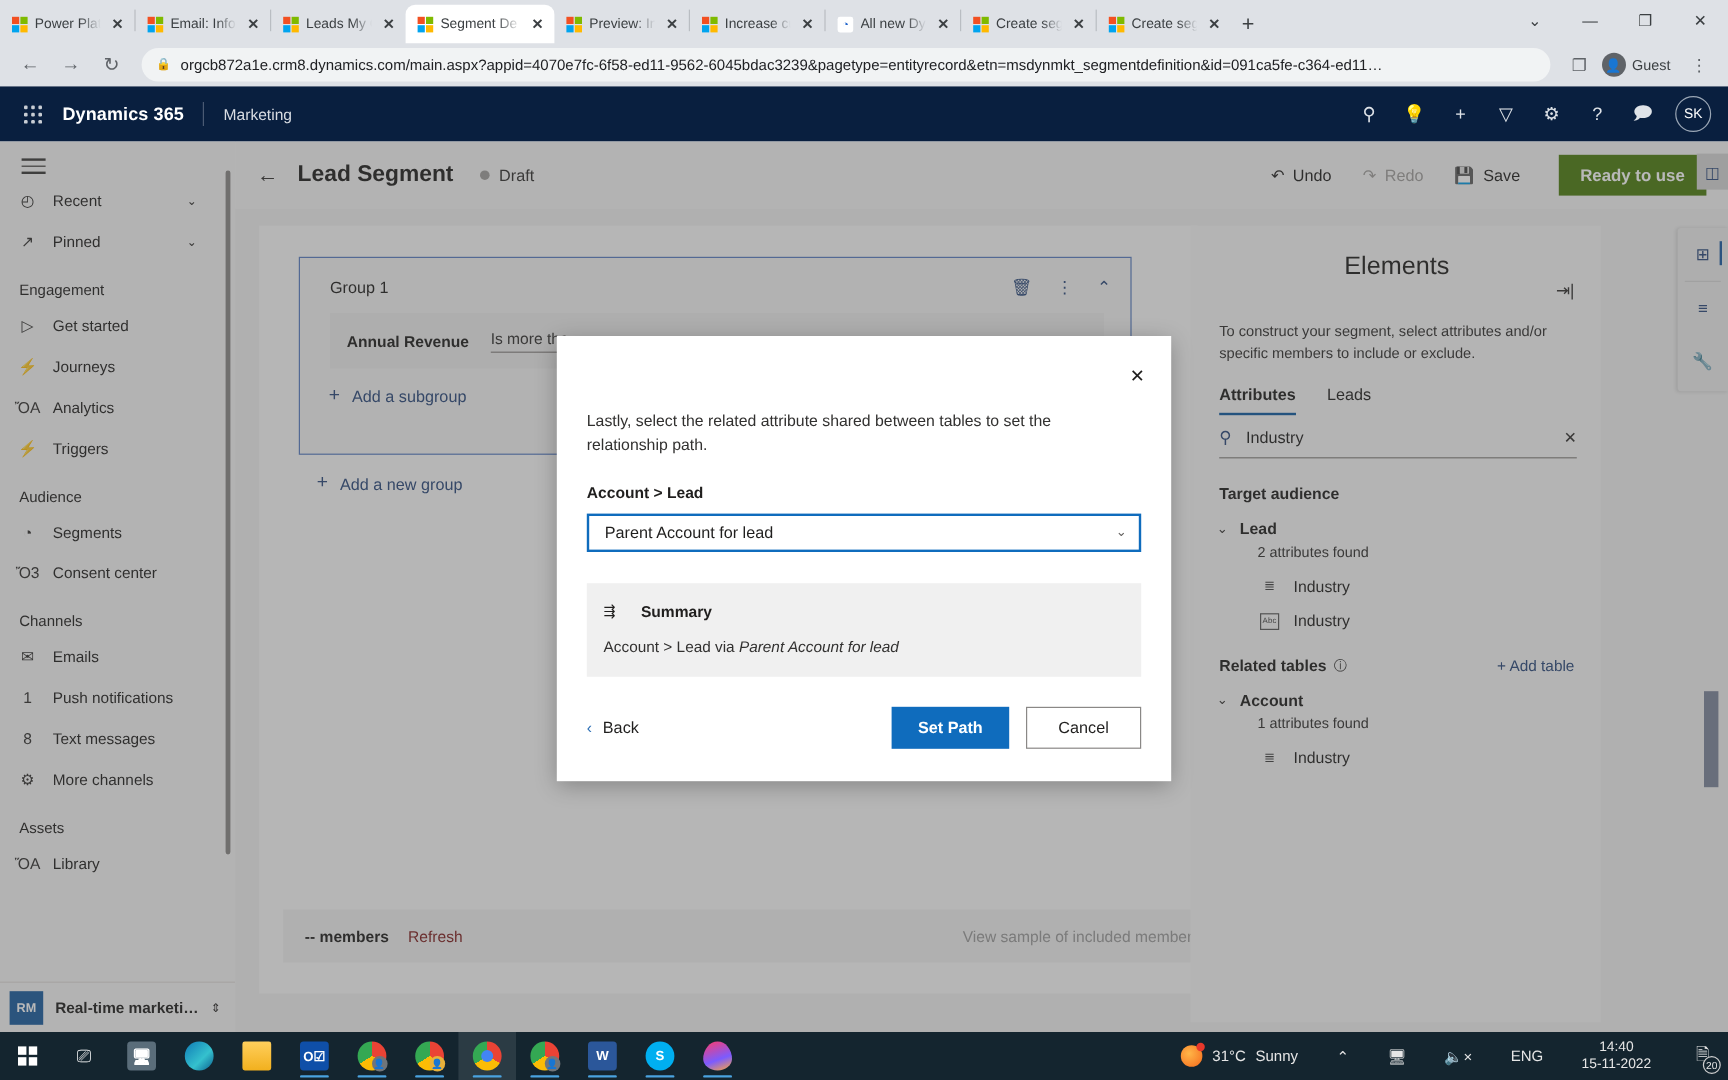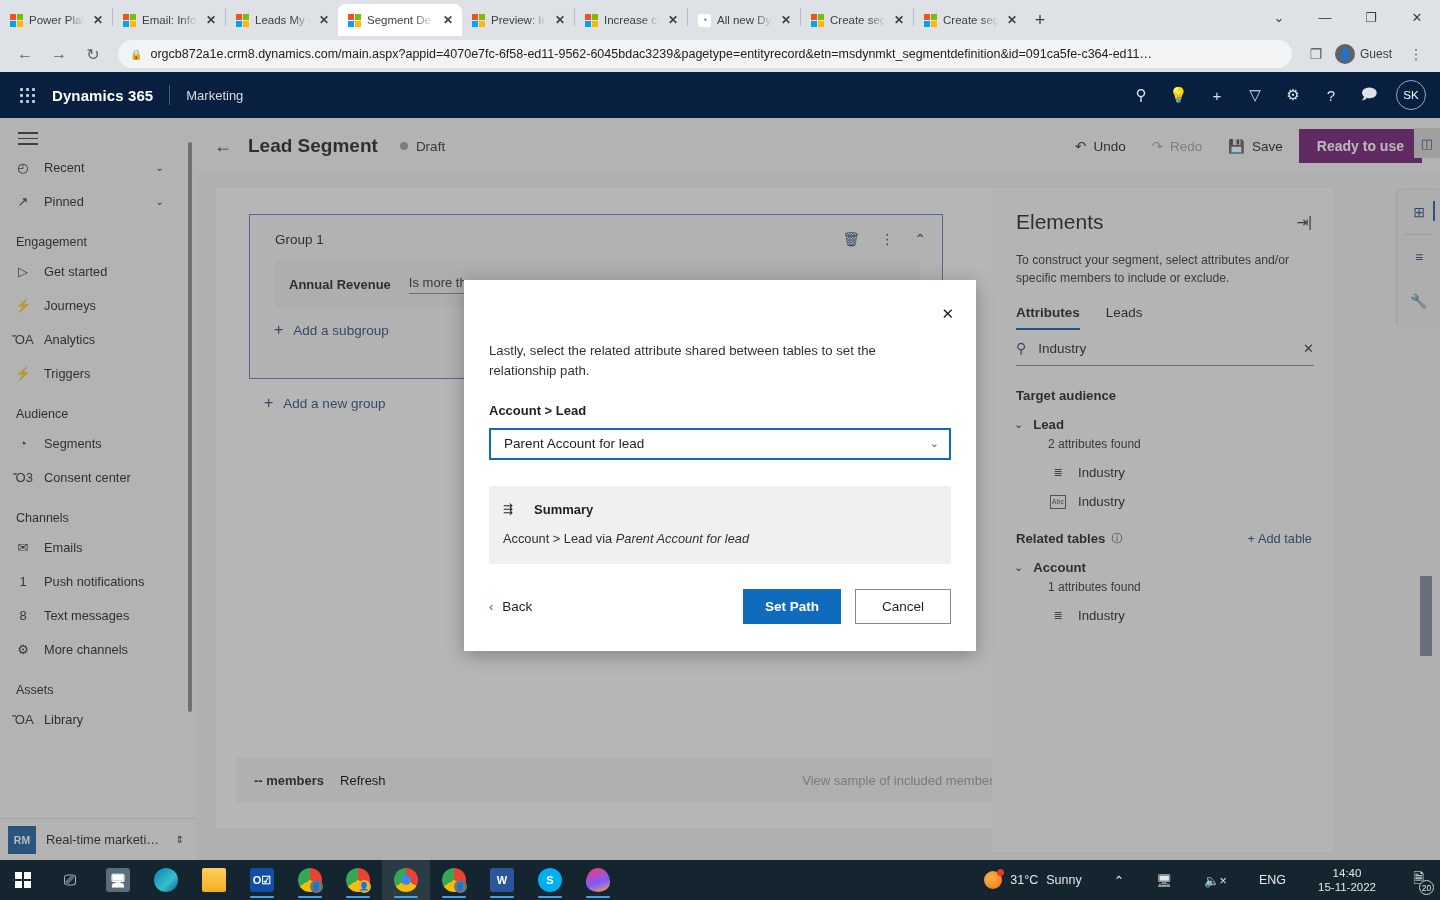--- a/index.html
+++ b/index.html
@@ -62,56 +62,56 @@
   
   .sidebar { position: absolute; top: 118px; left: 0; width: 196px; height: 742px; background: #f5f5f5; overflow: hidden; }
   .hamburger { margin: 14px 0 6px 18px; width: 20px; }
   .hamburger span { display: block; height: 1.6px; background: #3b3a39; margin: 4px 0; }
   .nav-item { display: flex; align-items: center; height: 34px; padding-left: 14px; gap: 12px; font-size: 12.8px; color: #201f1e; }
   .nav-item .ico { width: 18px; height: 18px; display: flex; align-items: center; justify-content: center; color: #323130; font-size: 13px; flex: 0 0 18px; }
   .nav-item .chev { margin-left: auto; margin-right: 32px; font-size: 10px; color: #323130; }
   .nav-section { font-size: 12.5px; font-weight: normal; color: #201f1e; padding: 16px 0 6px 16px; }
   .area-switcher { position: absolute; bottom: 0; left: 0; width: 196px; height: 42px; background: #f5f5f5; border-top: 1px solid #e1dfdd; display: flex; align-items: center; padding-left: 8px; gap: 10px; }
   .rm-badge { width: 28px; height: 28px; background: #1b5c9e; color: #fff; font-size: 10.5px; font-weight: bold; display: flex; align-items: center; justify-content: center; }
-  .area-label { font-size: 12.8px; color: #201f1e; }
+  .area-label { font-size: 12.8px; color: #201f1e; font-weight: bold; }
   .area-caret { margin-left: auto; margin-right: 12px; font-size: 10px; color: #201f1e; }
   .sb-scroll { position: absolute; left: 188px; top: 142px; width: 4px; height: 570px; background: #8a8886; border-radius: 2px; }
 
   
   .cmdbar { position: absolute; top: 118px; left: 196px; width: 1244px; height: 56px; background: #f5f5f5; display: flex; align-items: center; padding: 0 18px; }
   .back-arrow { font-size: 18px; color: #323130; width: 28px; }
   .rec-title { font-size: 19px; font-weight: bold; color: #201f1e; margin-left: 6px; }
   .status-dot { width: 8px; height: 8px; border-radius: 50%; background: #a19f9d; margin: 0 8px 0 22px; }
   .status-text { font-size: 13.5px; color: #323130; }
   .cmd-right { margin-left: auto; display: flex; align-items: center; gap: 6px; }
   .cmd-btn { display: flex; align-items: center; gap: 7px; font-size: 13.5px; color: #201f1e; padding: 7px 10px; }
   .cmd-btn.disabled { color: #a19f9d; }
-  .primary-btn { background: #701a75; color: #fff; font-size: 14px; font-weight: bold; padding: 9px 18px; margin-left: 0; }
+  .primary-btn { background: #4d7c0f; color: #fff; font-size: 14px; font-weight: bold; padding: 9px 18px; margin-left: 16px; }
 
   
   .canvas { position: absolute; top: 174px; left: 196px; width: 1244px; height: 686px; background: #f0f0f0; }
   .builder { position: absolute; left: 20px; top: 14px; width: 782px; height: 640px; background: #fafafa; }
   .group-card { position: absolute; left: 33px; top: 26px; width: 694px; height: 165px; background: #f4f4f4; border: 1px solid #5b7fc3; }
   .group-head { display: flex; align-items: center; padding: 16px 16px 0 25px; }
   .group-title { font-size: 13.5px; color: #201f1e; }
   .group-actions { margin-left: auto; display: flex; align-items: center; gap: 20px; color: #2c4a7c; font-size: 14px; }
   .cond-row { margin: 14px 22px 0 25px; background: #ededed; height: 46px; display: flex; align-items: center; padding: 0 14px; gap: 18px; }
   .cond-attr { font-size: 13px; font-weight: bold; color: #201f1e; }
   .cond-op { font-size: 13px; color: #323130; border-bottom: 1px solid #8a8886; padding-bottom: 3px; width: 160px; }
   .add-sub { display: flex; align-items: center; gap: 10px; padding: 14px 0 0 24px; font-size: 13.5px; color: #2c4a7c; }
   .add-group { position: absolute; left: 48px; top: 206px; display: flex; align-items: center; gap: 10px; font-size: 13.5px; color: #2c4a7c; }
   .plus-ico { font-size: 16px; }
   .footer-bar { position: absolute; left: 20px; bottom: 26px; width: 782px; height: 44px; background: #f0f0f0; display: flex; align-items: center; padding: 0 18px; }
   .fb-members { font-size: 13px; color: #201f1e; font-weight: bold; }
-  .fb-refresh { font-size: 13px; color: #000000; margin-left: 16px; }
+  .fb-refresh { font-size: 13px; color: #7f1d1d; margin-left: 16px; }
   .fb-sample { margin-left: auto; font-size: 13px; color: #9b9b9b; }
 
   
   .elements { position: absolute; top: 188px; left: 992px; width: 342px; height: 664px; background: #f7f7f7; }
-  .el-head { display: flex; align-items: center; padding: 22px 22px 0 24px; }
+  .el-head { display: flex; align-items: center; padding: 22px 22px 0 24px; flex-direction: column; }
   .el-title { font-size: 21px; color: #201f1e; }
   .el-collapse { margin-left: auto; color: #323130; font-size: 14px; }
   .el-desc { padding: 18px 26px 0 24px; font-size: 12.2px; color: #323130; line-height: 1.45; }
   .el-tabs { display: flex; gap: 26px; padding: 18px 0 0 24px; }
   .el-tab { font-size: 13.5px; color: #201f1e; padding-bottom: 8px; }
   .el-tab.active { font-weight: bold; border-bottom: 2px solid #0f5ba1; text-align: center; }
   .el-search { margin: 10px 20px 0 24px; display: flex; align-items: center; gap: 12px; border-bottom: 1px solid #8a8886; padding-bottom: 9px; }
   .el-search .srch-ico { color: #2c4a7c; font-size: 14px; }
   .el-search .srch-val { font-size: 13.5px; color: #201f1e; flex: 1; }
   .el-search .srch-clr { color: #323130; font-size: 13px; }

